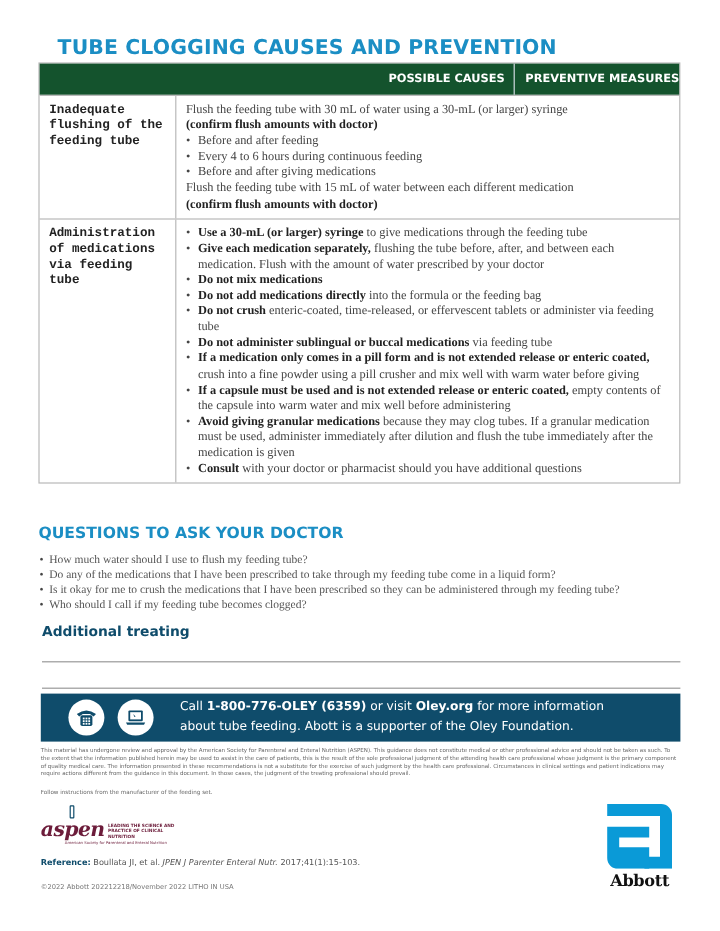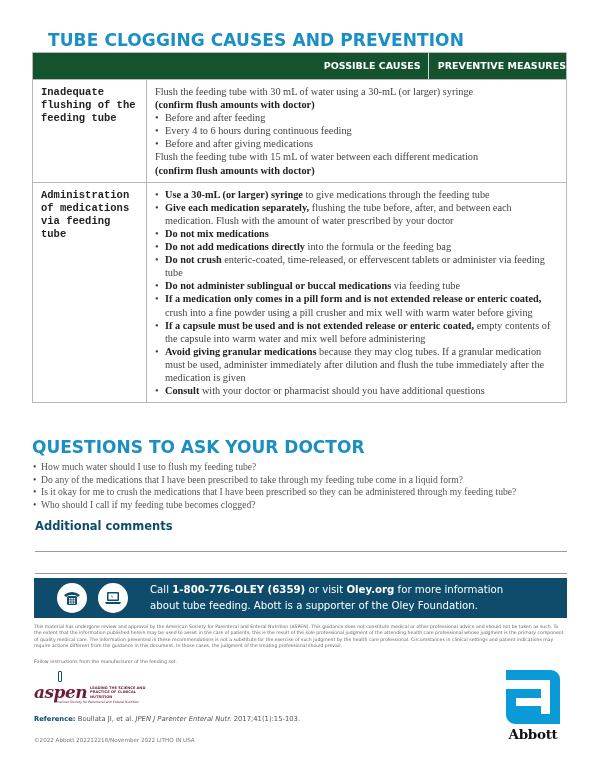--- a/index.html
+++ b/index.html
@@ -27,21 +27,21 @@
     padding: 6px 8px; font-weight: bold; font-size: 10.5px; line-height: 13px; color: #222; font-family: Liberation Mono, monospace;
   }
   .meas { flex: 1; padding: 5px 8px 5px 8px; font-size: 10.3px; line-height: 13.1px; color: #444; }
   .meas b { color: #222; }
   .bl { display: flex; }
   .bl .dot { width: 10px; flex: none; color: #444; }
   .bl .txt { flex: 1; }
 
   .q-title {
     position: absolute; left: 32px; top: 437px;
-    font-family: "DejaVu Sans", sans-serif; font-weight: bold; font-size: 17px; color: #1b8ec4;
+    font-family: "DejaVu Sans", sans-serif; font-weight: bold; font-size: 13px; color: #1b8ec4;
   }
   .q-list { position: absolute; left: 33px; top: 461px; width: 540px; font-size: 9.6px; line-height: 12.7px; color: #555; }
   .q-list .bl .dot { width: 8px; }
 
   .ac-title {
     position: absolute; left: 35px; top: 519px;
     font-family: "DejaVu Sans", sans-serif; font-weight: bold; font-size: 11.5px; color: #0f4c6b;
   }
   .ac-line { position: absolute; left: 35px; width: 532px; height: 1px; background: #9a9a9a; }
 
@@ -169,21 +169,21 @@
   <div class="bl">
       <span class="dot">•</span>
       <span class="txt">Is it okay for me to crush the medications that I have been prescribed so they can be administered through my feeding tube?</span>
     </div>
   <div class="bl">
       <span class="dot">•</span>
       <span class="txt">Who should I call if my feeding tube becomes clogged?</span>
     </div>
 </div>
 
-<div class="ac-title">Additional comments</div>
+<div class="ac-title">Additional treating</div>
 <div class="ac-line" style="top:551px;"></div>
 <div class="ac-line" style="top:573px;"></div>
 
 <div class="banner">
   <div class="ic" style="left:23px;">
     <svg width="18" height="16" viewBox="0 0 18 16">
       <path d="M1 5 Q9 -1 17 5 L15 7 L12 5 L6 5 L3 7 Z" fill="#0f4c6b"></path>
       <rect x="4" y="6" width="10" height="9" rx="1.5" fill="#0f4c6b"></rect>
       <g fill="#fff">
           <rect x="6" y="8" width="1.5" height="1.5"></rect>

